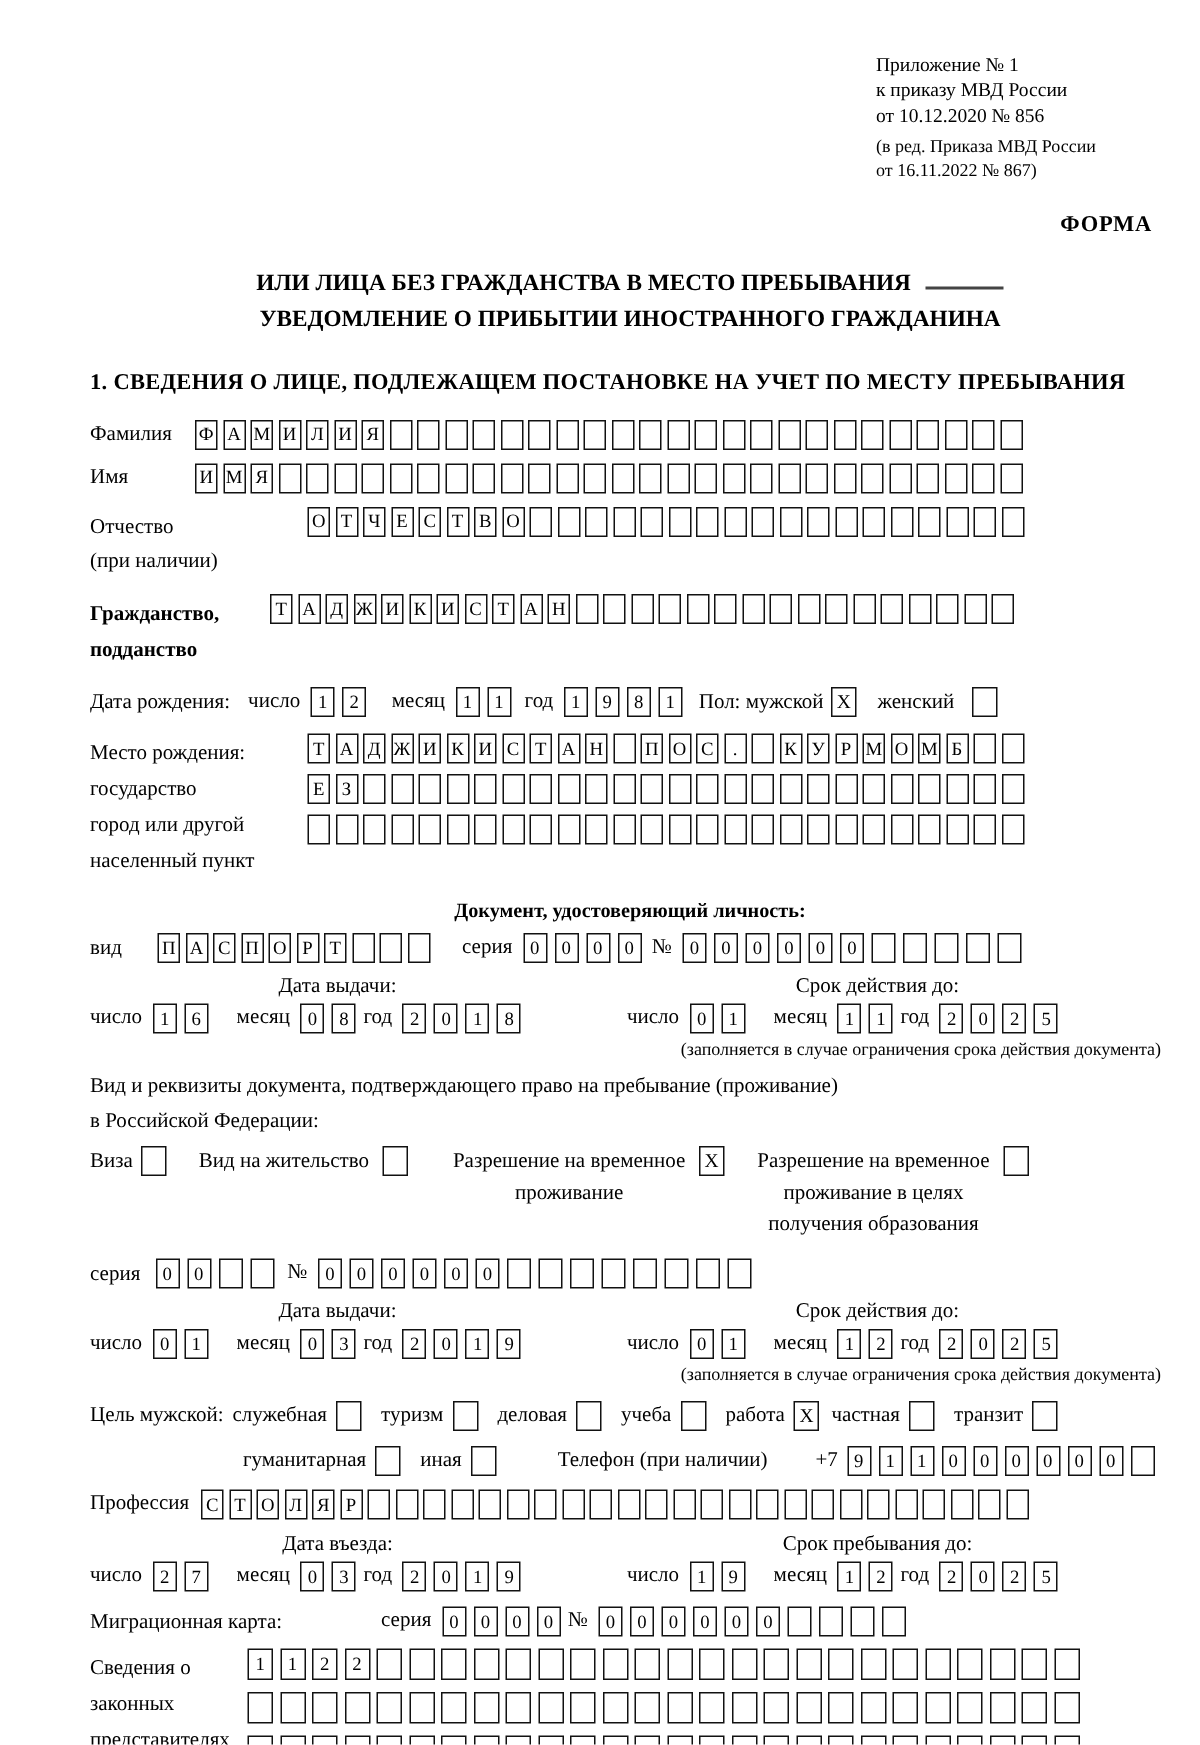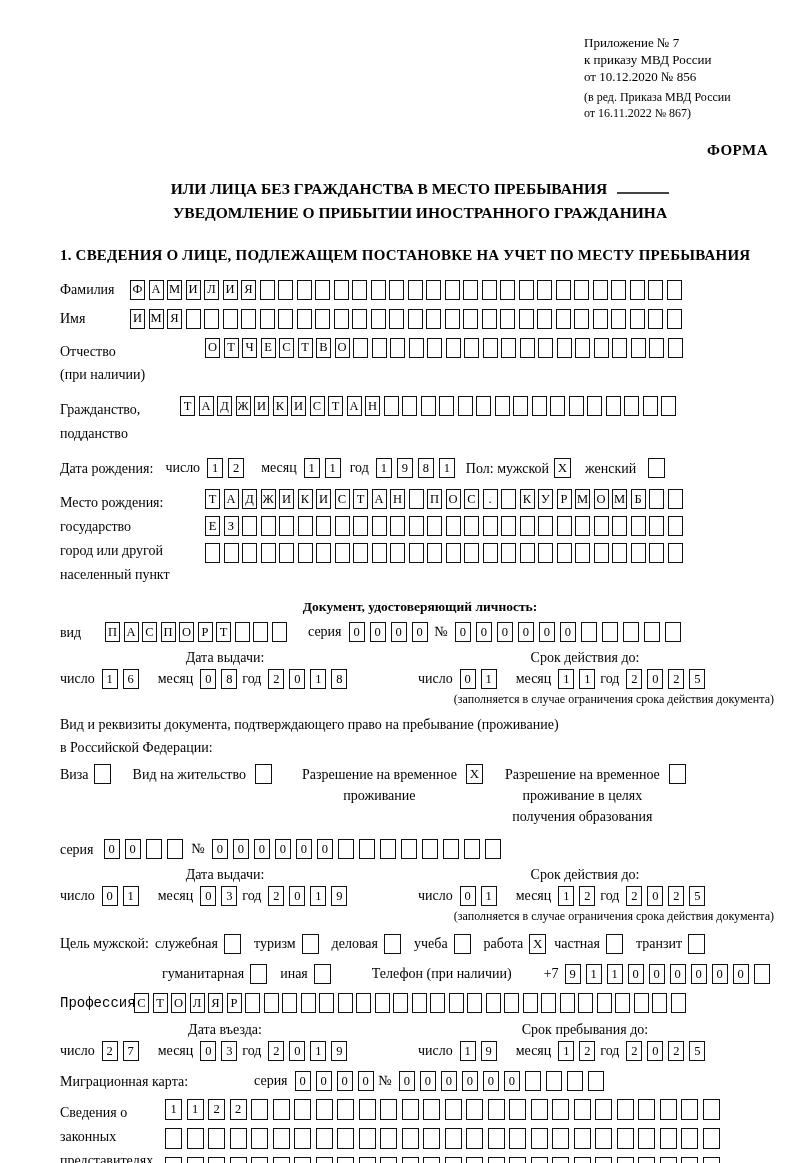--- a/index.html
+++ b/index.html
@@ -16,21 +16,21 @@
   .annex .amend { font-size:12px; margin-top:5px; line-height:1.3; }
   .forma { text-align:right; padding-right:12px; font-weight:bold; font-size:15px; margin-top:20px; letter-spacing:.5px; }
   .title { text-align:center; font-weight:bold; font-size:15.5px; margin-top:18px; line-height:1.55; }
   .blank-line { display:inline-block; width:52px; border-bottom:2px solid #444; height:12px; margin-left:10px; }
   .sec1 { font-weight:bold; font-size:15px; margin-top:22px; letter-spacing:.2px; }
 
   
   .frow { display:flex; align-items:flex-start; margin-top:9px; }
   .frow.center { align-items:center; }
   .flabel { flex:none; padding-top:2px; }
-  .w70 { width:70px; } .w120 { width:120px; } .w145 { width:145px; } .w45 { width:45px; } .w74 { width:74px;font-family:Liberation Mono, monospace; } .w105 { width:105px; }
+  .w70 { width:70px; } .w120 { width:120px;font-weight:bold; } .w145 { width:145px; } .w45 { width:45px; } .w74 { width:74px; } .w105 { width:105px; }
   .lbl2 { line-height:1.7; padding-top:2px; }
   .cells { display:flex; flex:none; }
   .cell {
     flex:none; width:15px; height:20px; border:1.5px solid #111; margin-right:3.5px;
     display:flex; align-items:center; justify-content:center;
     font-size:12.5px; line-height:1; background:#fff;
   }
   .big .cell { width:17px; height:21px; margin-right:4.5px; }
   .dgroup { display:flex; align-items:center; }
   .dgroup .cell { margin-right:5px; width:16px; }
@@ -70,21 +70,21 @@
   .indent100 { margin-left:102px; }
 
   .legal { display:flex; margin-top:8px; }
 </style>
 </head>
 <body>
 
 <div class="page">
 
   <div class="annex">
-    <div>Приложение № 7</div>
+    <div>Приложение № 1</div>
     <div>к приказу МВД России</div>
     <div>от 10.12.2020 № 856</div>
     <div class="amend">
       <div>(в ред. Приказа МВД России</div>
       <div>от 16.11.2022 № 867)</div>
     </div>
   </div>
 
   <div class="forma">ФОРМА</div>
 

